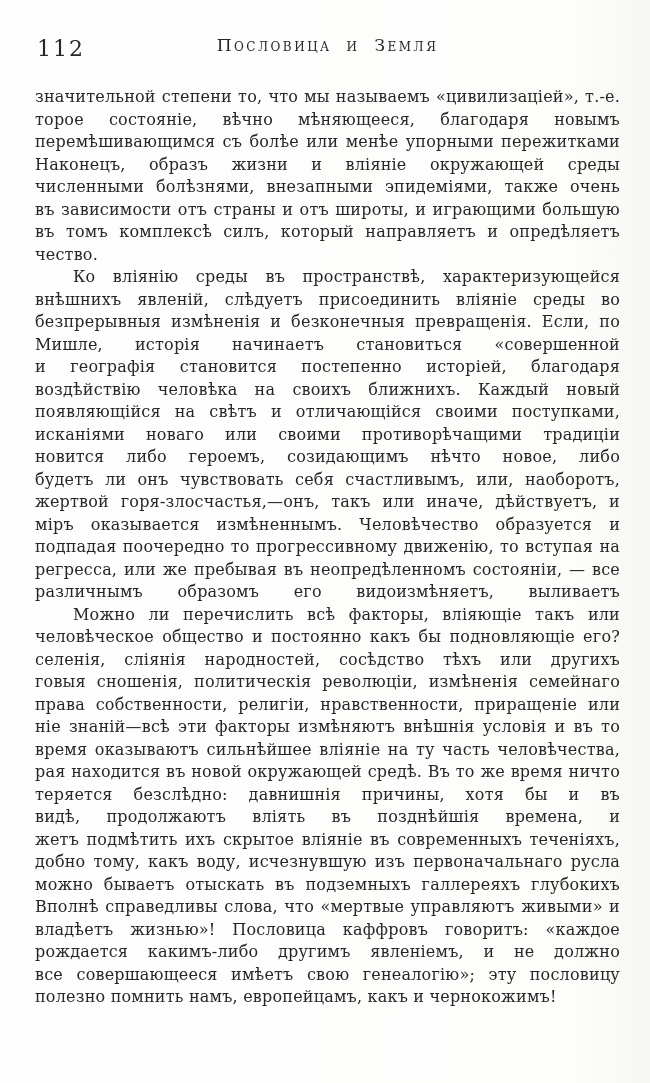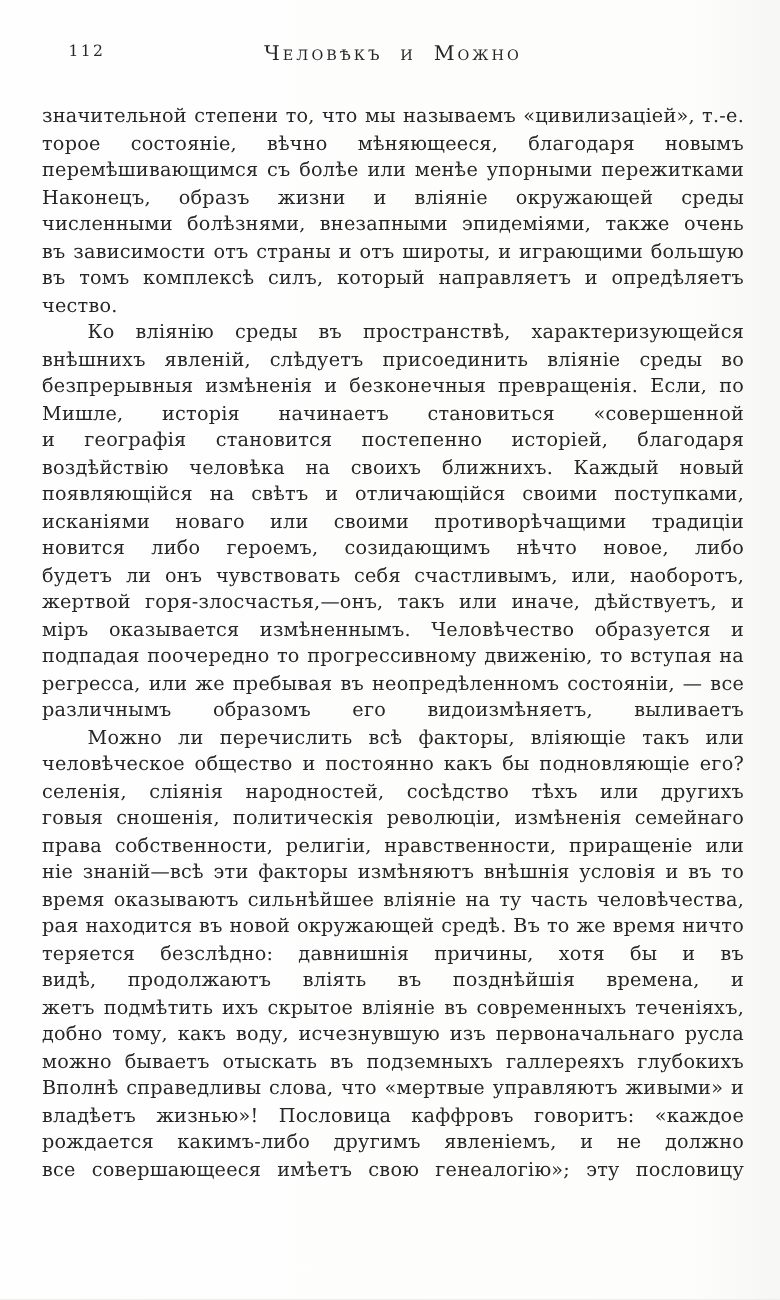--- a/index.html
+++ b/index.html
@@ -21,23 +21,22 @@
     position: absolute;
     top: 35px;
     left: 35px;
     right: 30px;
     height: 24px;
   }
   .pagenum {
     position: absolute;
     left: 2px;
     top: 1px;
-    font-size: 13px;
+    font-size: 22px;
     letter-spacing: 2px;
-    margin-left: 20px;
   }
   .running-title {
     display: block;
     text-align: center;
     font-size: 17px;
     font-variant: small-caps;
     letter-spacing: 2.5px;
     word-spacing: 7px;
   }
   .page-body {
@@ -66,21 +65,21 @@
   .line.indent {
     text-indent: 38px;
   }
 </style>
 </head>
 <body>
 
 <div class="page">
   <div class="header">
     <span class="pagenum">112</span>
-    <span class="running-title">Человѣкъ и Можно</span>
+    <span class="running-title">Пословица и Земля</span>
   </div>
   <div class="page-body">
       <div class="paragraph">
         <div class="line">значительной степени то, что мы называемъ «цивилизаціей», т.-е. нѣко-</div>
         <div class="line">торое состояніе, вѣчно мѣняющееся, благодаря новымъ пріобрѣтеніямъ,</div>
         <div class="line">перемѣшивающимся съ болѣе или менѣе упорными пережитками старины.</div>
         <div class="line">Наконецъ, образъ жизни и вліяніе окружающей среды усложняются много-</div>
         <div class="line">численными болѣзнями, внезапными эпидеміями, также очень различными,</div>
         <div class="line">въ зависимости отъ страны и отъ широты, и играющими большую роль</div>
         <div class="line">въ томъ комплексѣ силъ, который направляетъ и опредѣляетъ человѣ-</div>
@@ -114,15 +113,16 @@
         <div class="line">рая находится въ новой окружающей средѣ. Въ то же время ничто не</div>
         <div class="line">теряется безслѣдно: давнишнія причины, хотя бы и въ ослабленномъ</div>
         <div class="line">видѣ, продолжаютъ вліять въ позднѣйшія времена, и изслѣдователь мо-</div>
         <div class="line">жетъ подмѣтить ихъ скрытое вліяніе въ современныхъ теченіяхъ, по-</div>
         <div class="line">добно тому, какъ воду, исчезнувшую изъ первоначальнаго русла рѣки,</div>
         <div class="line">можно бываетъ отыскать въ подземныхъ галлереяхъ глубокихъ пещеръ.</div>
         <div class="line">Вполнѣ справедливы слова, что «мертвые управляютъ живыми» и «смерть</div>
         <div class="line">владѣетъ жизнью»! Пословица каффровъ говоритъ: «каждое явленіе по-</div>
         <div class="line">рождается какимъ-либо другимъ явленіемъ, и не должно забывать, что</div>
         <div class="line">все совершающееся имѣетъ свою генеалогію»; эту пословицу столь же</div>
+        <div class="line last">полезно помнить намъ, европейцамъ, какъ и чернокожимъ!</div>
       </div>
     </div>
 </div>
 
 </body></html>

